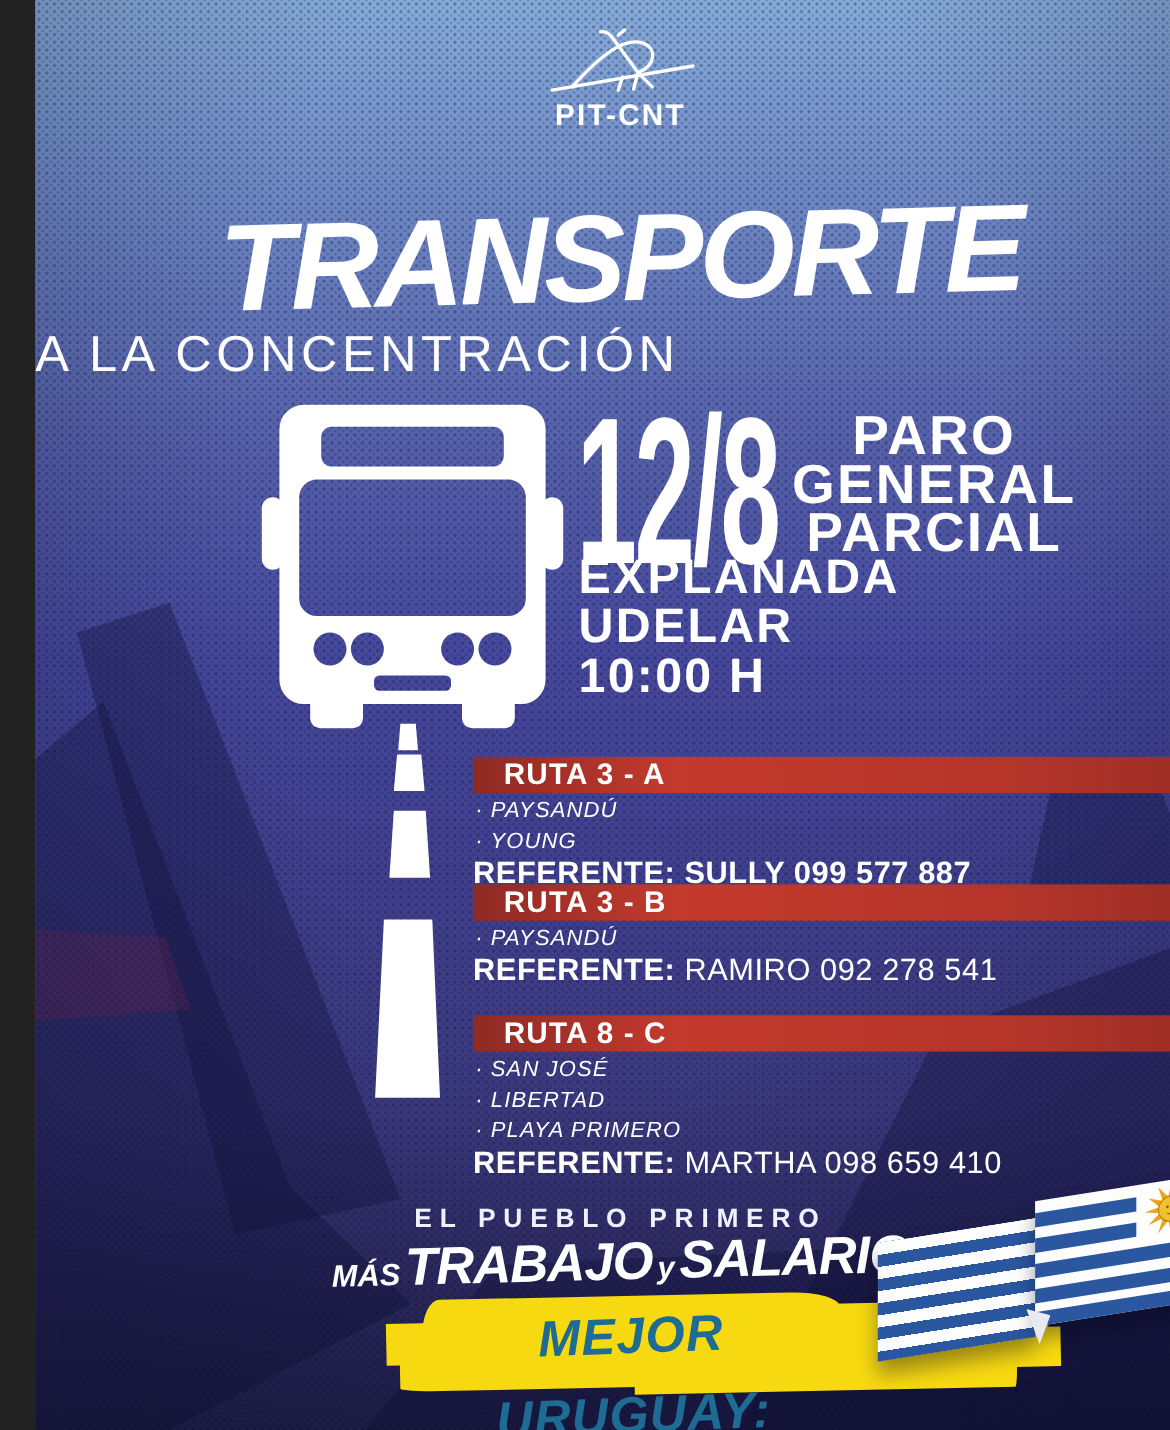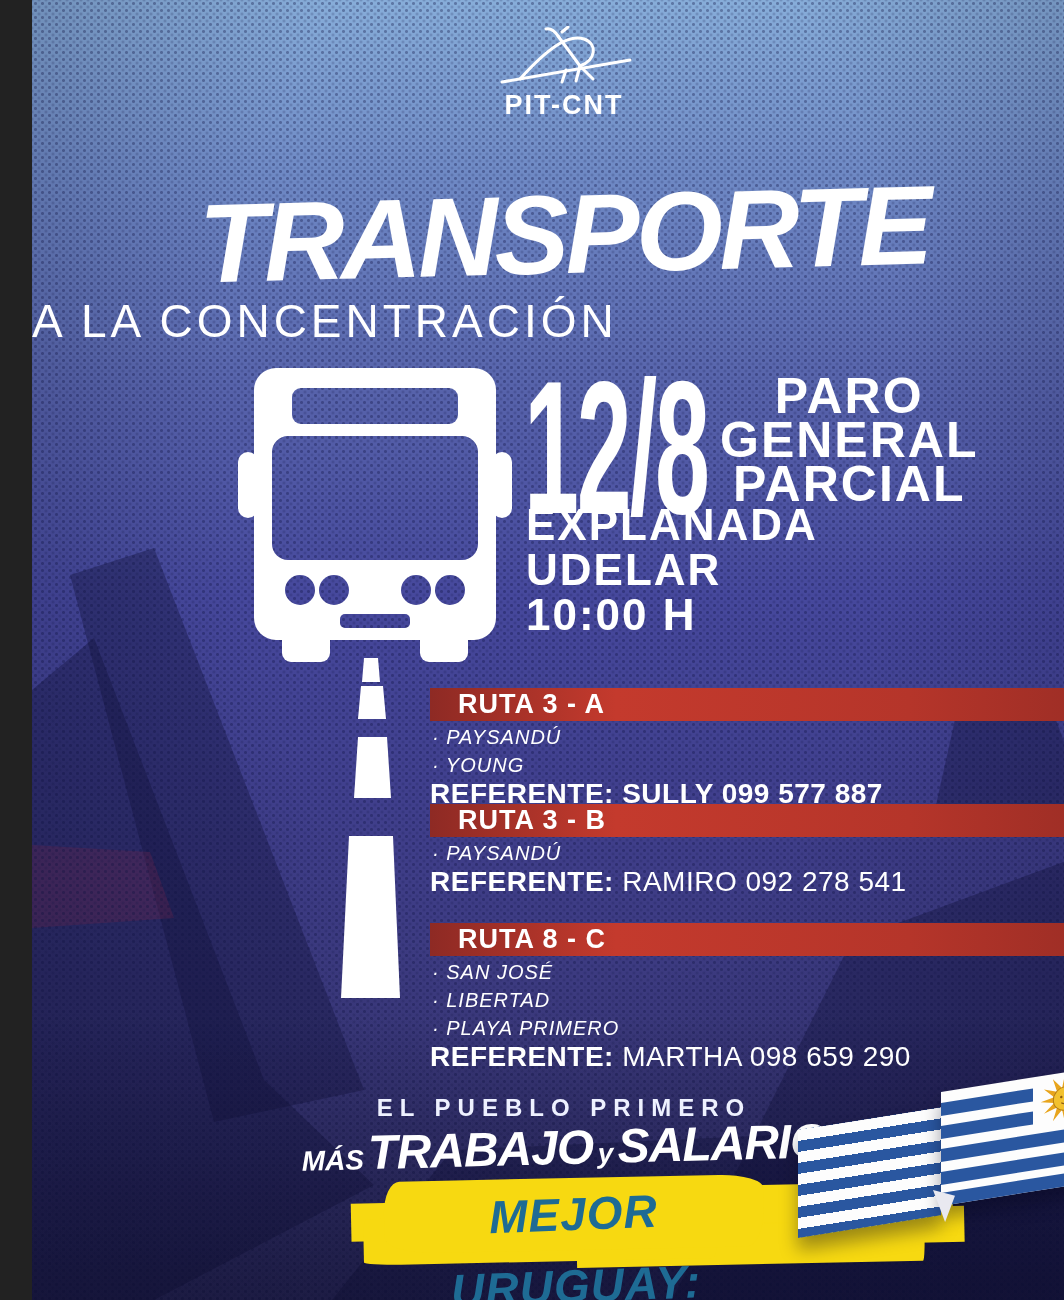--- a/index.html
+++ b/index.html
@@ -183,21 +183,21 @@
 
   <div id="route-c" class="route">
     <div class="route-bar">RUTA 8 - C</div>
     <div class="stops">
       <div class="stop">SAN JOSÉ</div>
       <div class="stop">LIBERTAD</div>
       <div class="stop">PLAYA PRIMERO</div>
     </div>
     <div class="ref">
       <span class="lbl">REFERENTE:</span>
-      <span>MARTHA 098 659 290</span>
+      <span>MARTHA 098 659 410</span>
     </div>
   </div>
 
   <div id="slogan-top" class="content">EL PUEBLO PRIMERO</div>
   <div id="slogan-mid" class="content">
     <span class="small">MÁS</span>
     <span class="big">TRABAJO</span>
     <span class="small">y</span>
     <span class="big">SALARIO</span>
   </div>

